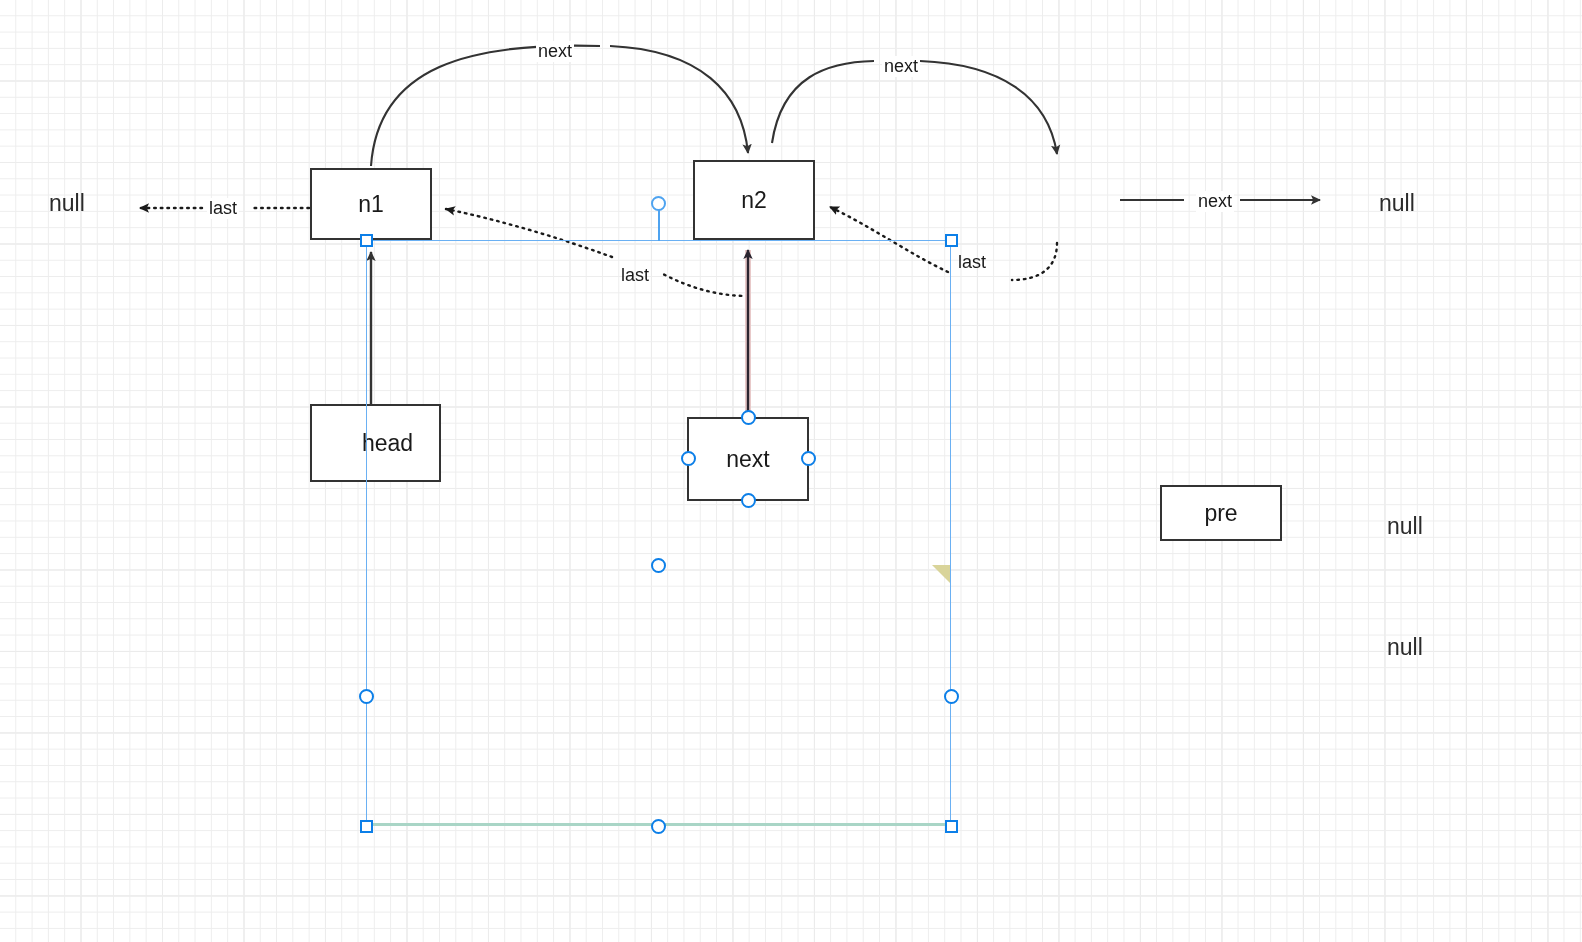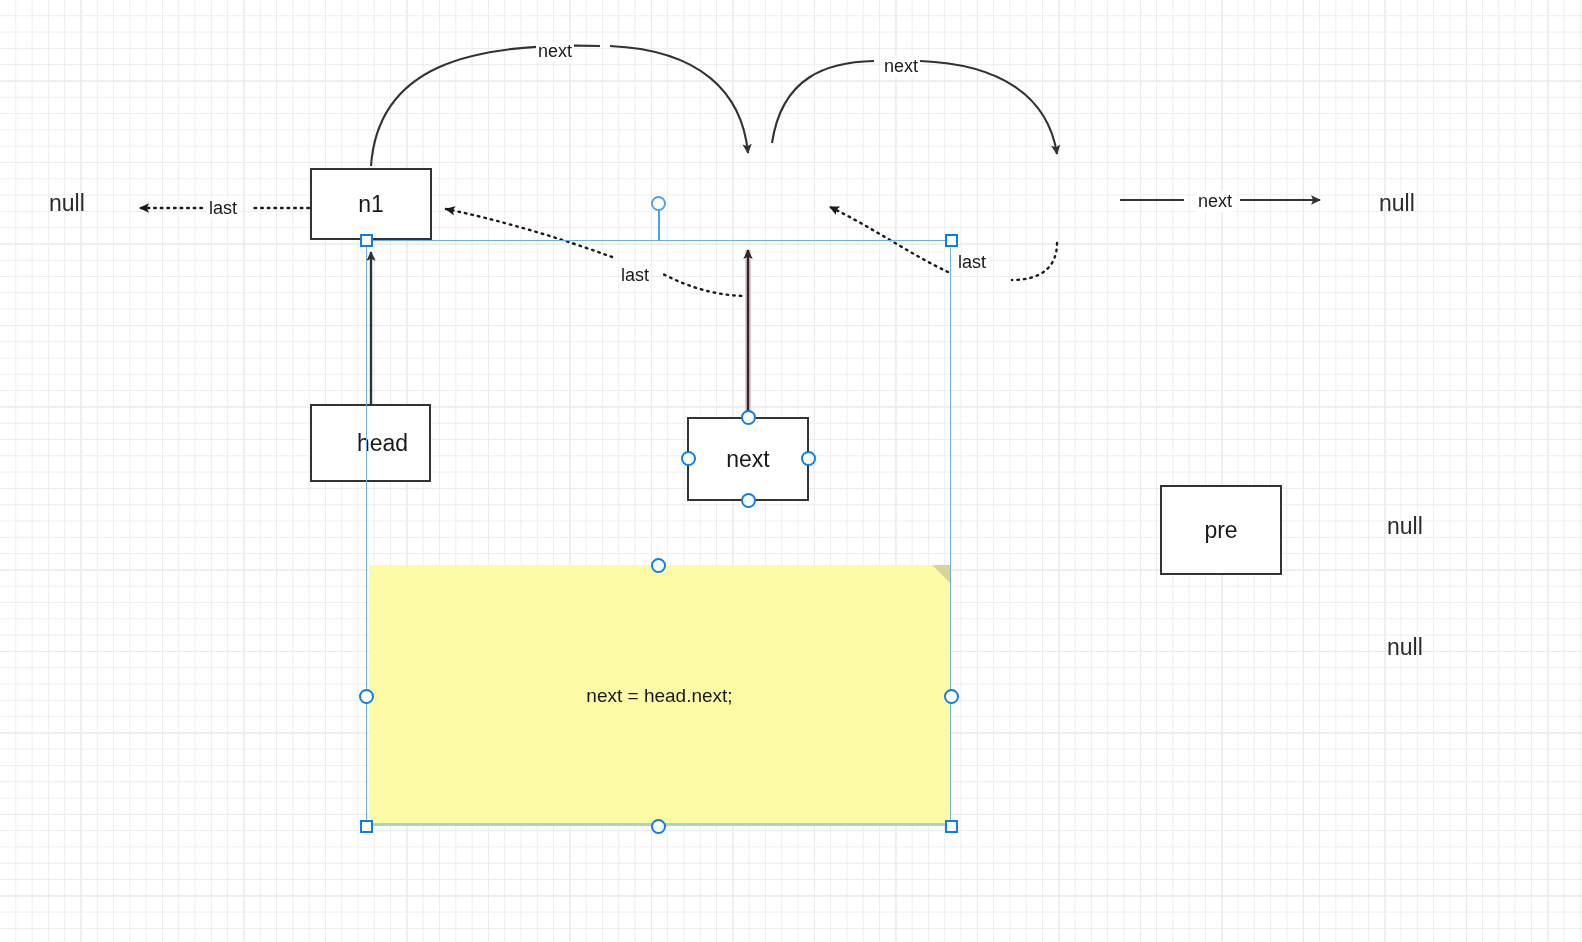--- a/index.html
+++ b/index.html
@@ -180,40 +180,40 @@
     <g>
       <line x1="371" y1="404" x2="371" y2="252" stroke="#333333" stroke-width="2.4" marker-end="url(#arrowSolid)"></line>
     </g>
 
     <g>
       <line x1="748" y1="414" x2="748" y2="250" stroke="#e8c9c9" stroke-width="6"></line>
       <line x1="748" y1="414" x2="748" y2="250" stroke="#2b2530" stroke-width="2.4" marker-end="url(#arrowHi)"></line>
     </g>
   </svg>
 
-  <div class="sticky-note">
-    <span class="note-text">next = head.next;</span>
-  </div>
   <div class="note-fold"></div>
 
   <div class="node-box" style="left:310px;top:168px;width:122px;height:72px;">
     <span>n1</span>
   </div>
 
-
-
-  <div class="node-box" style="left:310px;top:404px;width:121px;height:78px;padding-left:24px;">
+  <div class="node-box" style="left:693px;top:160px;width:122px;height:80px;">
+    <span>n2</span>
+  </div>
+
+
+  <div class="node-box" style="left:310px;top:404px;width:131px;height:78px;padding-left:24px;">
     <span>head</span>
   </div>
 
   <div class="node-box" style="left:687px;top:417px;width:122px;height:84px;">
     <span>next</span>
   </div>
 
-  <div class="node-box" style="left:1160px;top:485px;width:122px;height:90px;">
+  <div class="node-box" style="left:1160px;top:485px;width:122px;height:56px;">
     <span>pre</span>
   </div>
 
   <div class="free-label" style="left:49px;top:190px;">null</div>
   <div class="free-label" style="left:1379px;top:190px;">null</div>
   <div class="free-label" style="left:1387px;top:513px;">null</div>
   <div class="free-label" style="left:1387px;top:634px;">null</div>
 
   <div class="edge-label" style="left:536px;top:41px;">next</div>
   <div class="edge-label" style="left:882px;top:56px;">next</div>

